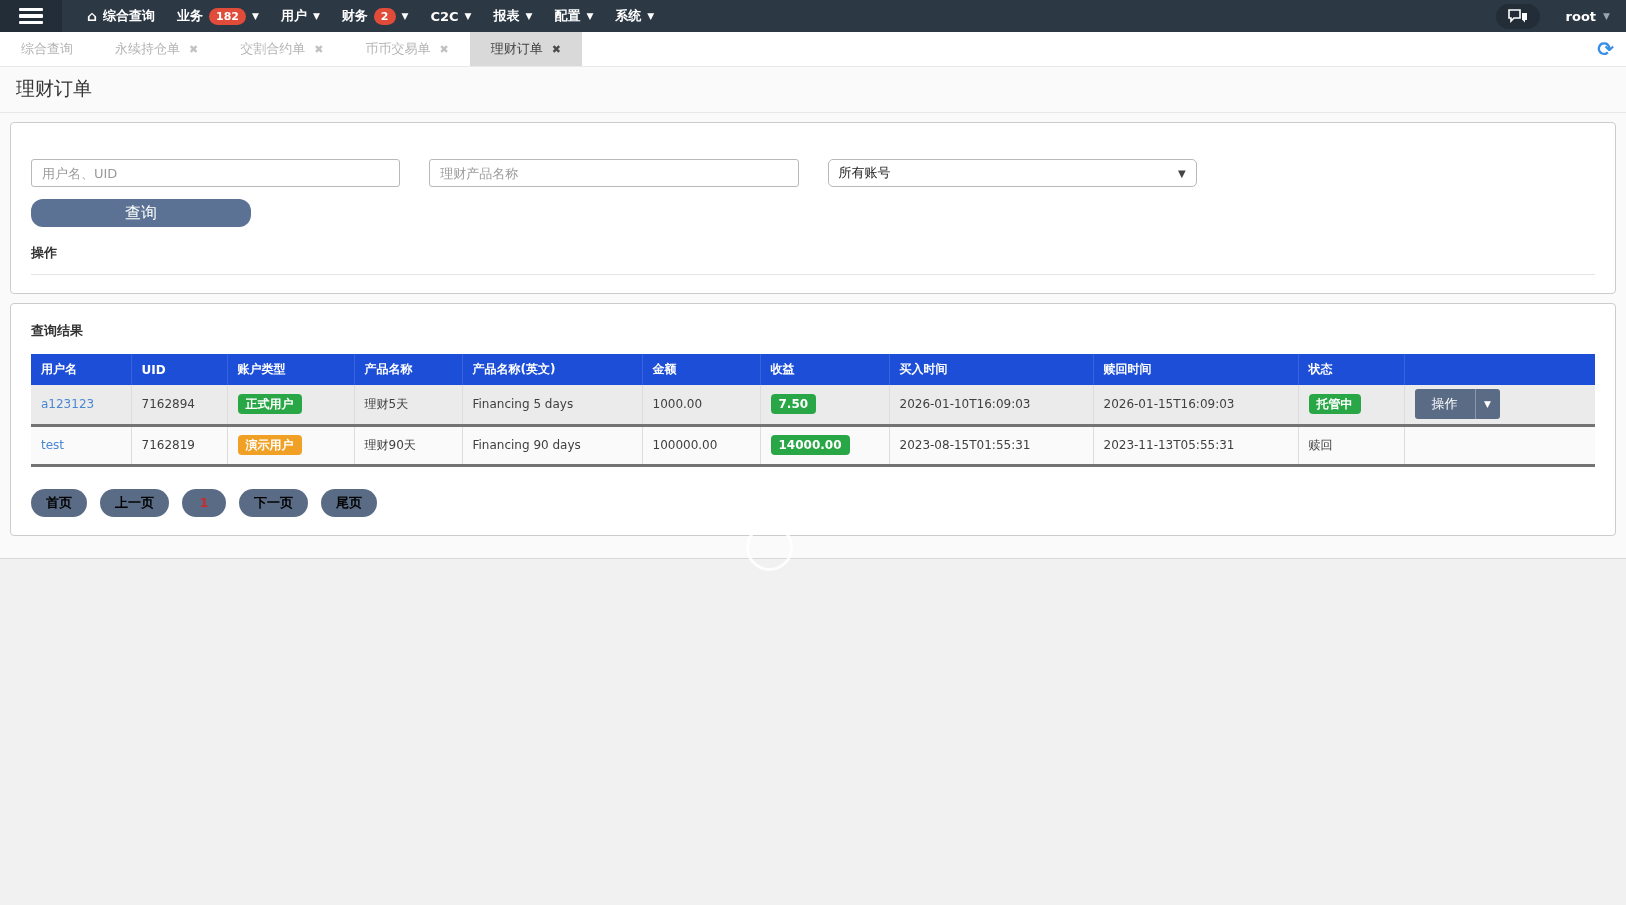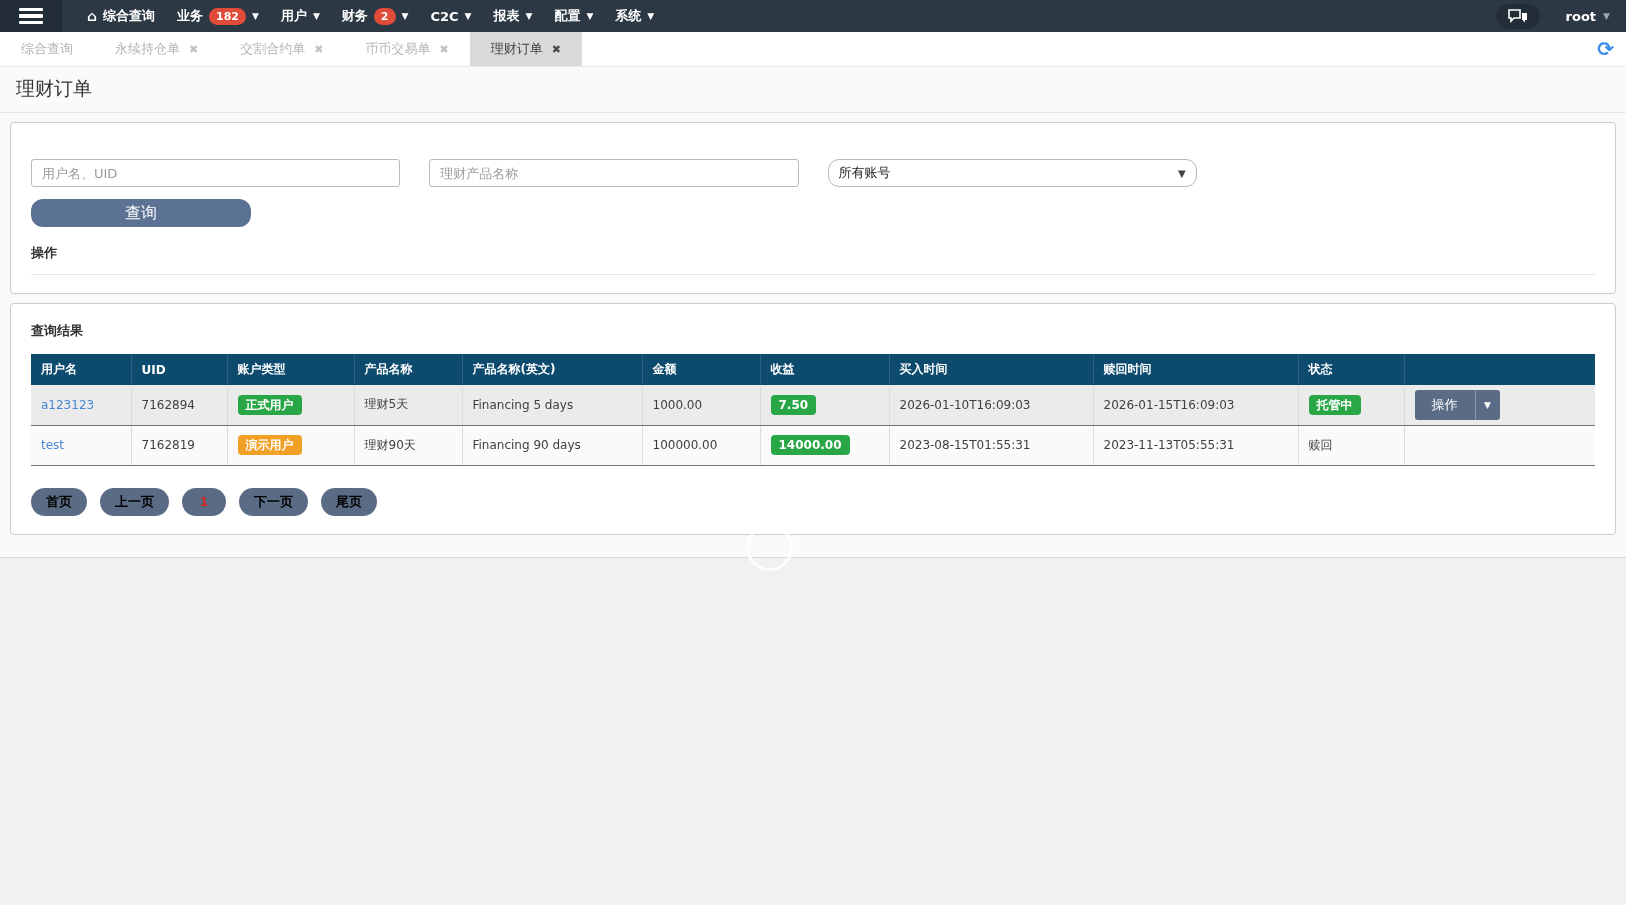--- a/index.html
+++ b/index.html
@@ -41,42 +41,42 @@
   .titlebar { padding:9px 16px 10px; border-bottom:1px solid #e7e7e7; }
   .page-title { font-size:19px; color:#333; }
   .panel { margin:9px 10px 0; background:#fff; border:1px solid #ccc; border-radius:4px;
     padding:18px 20px; }
   .panel-heading { font-size:13px; font-weight:bold; color:#333; }
   .form-row { display:grid; grid-template-columns:repeat(4,1fr); gap:29px; margin-top:18px; }
   .text-input { height:28px; width:100%; border:1px solid #b9b9b9; border-radius:3px;
     padding:0 10px; font-size:13px; color:#333; background:#fff;
     font-family:"DejaVu Sans","Liberation Sans",sans-serif; }
   .text-input::placeholder { color:#9a9a9a; opacity:1; }
-  .select-box { height:28px; border:1px solid #b9b9b9; border-radius:11px; background:#fff;
+  .select-box { height:28px; border:1px solid #b9b9b9; border-radius:5px; background:#fff;
     display:flex; align-items:center; justify-content:space-between; padding:0 10px;
     font-size:13px; color:#222; cursor:pointer; }
   .select-box .sel-caret { font-size:10px; color:#444; }
   .btn { border:none; border-radius:12px; background:#5b7294; color:#fff; font-size:16px;
     cursor:pointer; font-family:"DejaVu Sans","Liberation Sans",sans-serif; }
   .btn-query { margin-top:12px; width:220px; height:28px; }
   .filters { display:flex; margin-top:12px; border-top:1px solid #ddd; border-bottom:1px solid #ddd; }
   .filter-cell { width:84px; height:28px; line-height:27px; text-align:center; font-size:13px;
     color:#555; border-right:1px solid #ddd; cursor:pointer; }
   .ops-heading { margin-top:17px; }
   .ops-divider { border-bottom:1px solid #e5e5e5; margin-top:12px; }
   .ops-row { display:flex; gap:30px; margin-top:14px; }
   .ops-input { width:352px; }
   .btn-recalc { width:214px; height:29px; }
   
   .results-table { width:100%; border-collapse:collapse; table-layout:fixed;
     margin-top:14px; font-size:12px; }
-  .results-table th { background:#0c4a6e; color:#fff; font-weight:bold; text-align:left;
+  .results-table th { background:#1d4ed8; color:#fff; font-weight:bold; text-align:left;
     padding:7px 10px; border-right:1px solid rgba(255,255,255,0.12); }
   .results-table td { padding:0 10px; height:40px; border-right:1px solid #ddd;
-    border-bottom:1px solid #737373; color:#3f3f3f; overflow:hidden; white-space:nowrap; }
+    border-bottom:3px solid #737373; color:#3f3f3f; overflow:hidden; white-space:nowrap; }
   .results-table td:last-child, .results-table th:last-child { border-right:none; }
   tr.row-odd td { background:#ebebeb; }
   tr.row-even td { background:#fafafa; }
   .cell-link { color:#4a87d3; cursor:pointer; text-decoration:none; }
   .badge { display:inline-block; padding:3px 8px; border-radius:4px; color:#fff;
     font-weight:bold; font-size:12px; line-height:1.2; }
   .badge.green { background:#29a747; }
   .badge.orange { background:#f0a125; }
   .split-btn { display:inline-flex; height:30px; background:#5a6b85; border-radius:3px;
     overflow:hidden; cursor:pointer; }

